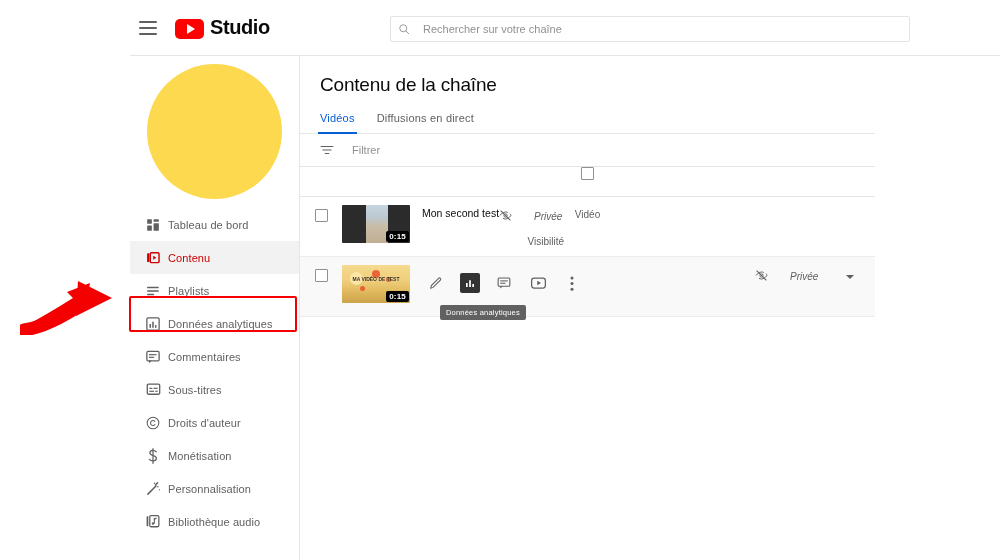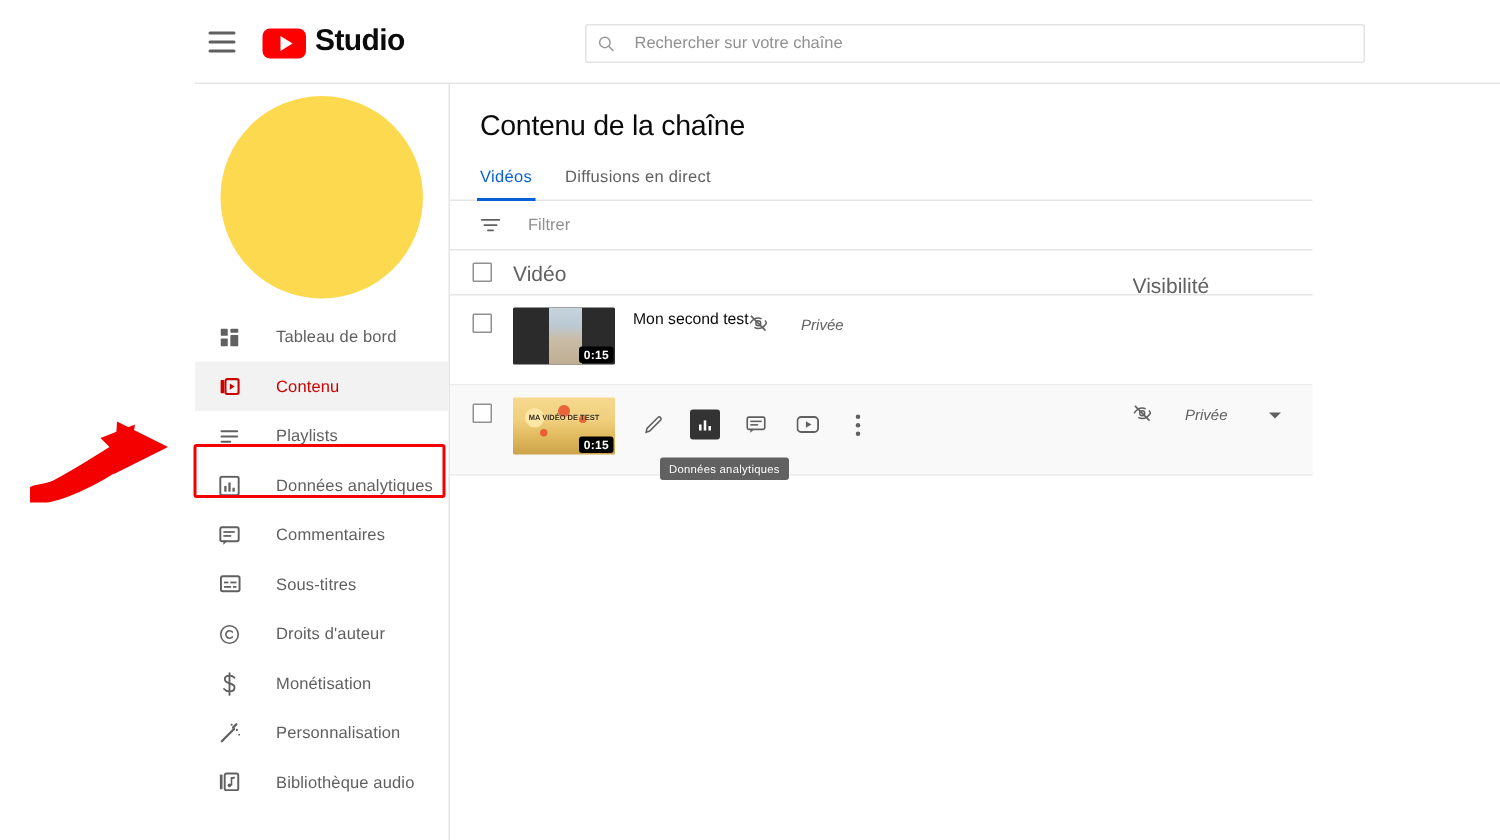--- a/index.html
+++ b/index.html
@@ -73,21 +73,21 @@
   }
   .nav-list { padding-top: 2px; }
   .nav-item {
     height: 33px; display: flex; align-items: center;
     padding-left: 8px; cursor: pointer; position: relative;
   }
   .nav-item .nav-ico {
     width: 30px; flex: 0 0 30px; display: flex; align-items: center; justify-content: center;
   }
   .nav-item .nav-label {
-    font-size: 11px; color: #606060; letter-spacing: 0.1px; margin-left: 16px;
+    font-size: 11px; color: #606060; letter-spacing: 0.1px;
   }
   .nav-item.active { background: #f2f2f2; }
   .nav-item.active .nav-label { color: #cc0000; }
 
   
   .annot-box {
     position: absolute;
     left: 129px; top: 296px; width: 168px; height: 36px;
     border: 2px solid #f40000; border-radius: 2px;
     pointer-events: none; z-index: 40;
@@ -127,21 +127,21 @@
     text-align: center;
   }
   .filter-icon { width: 16px; height: 16px; display: flex; align-items: center; }
   .filter-text { font-size: 11px; color: #909090; margin-left: 16px; }
 
   
   .table { width: 575px; }
   .thead {
     height: 30px; display: flex; align-items: center;
     border-bottom: 1px solid #e5e5e5;
-    font-size: 14px; color: #606060;
+    font-size: 10px; color: #606060; flex-direction: column;
   }
   .chk-cell { width: 42px; flex: 0 0 42px; display: flex; justify-content: center; }
   .chkbox {
     width: 13px; height: 13px; border: 1px solid #909090; border-radius: 1px;
     background: #fff; cursor: pointer;
   }
   .col-video { flex: 1; }
   .col-vis { width: 120px; flex: 0 0 120px; margin-top: 16px; }
 
   .trow {

